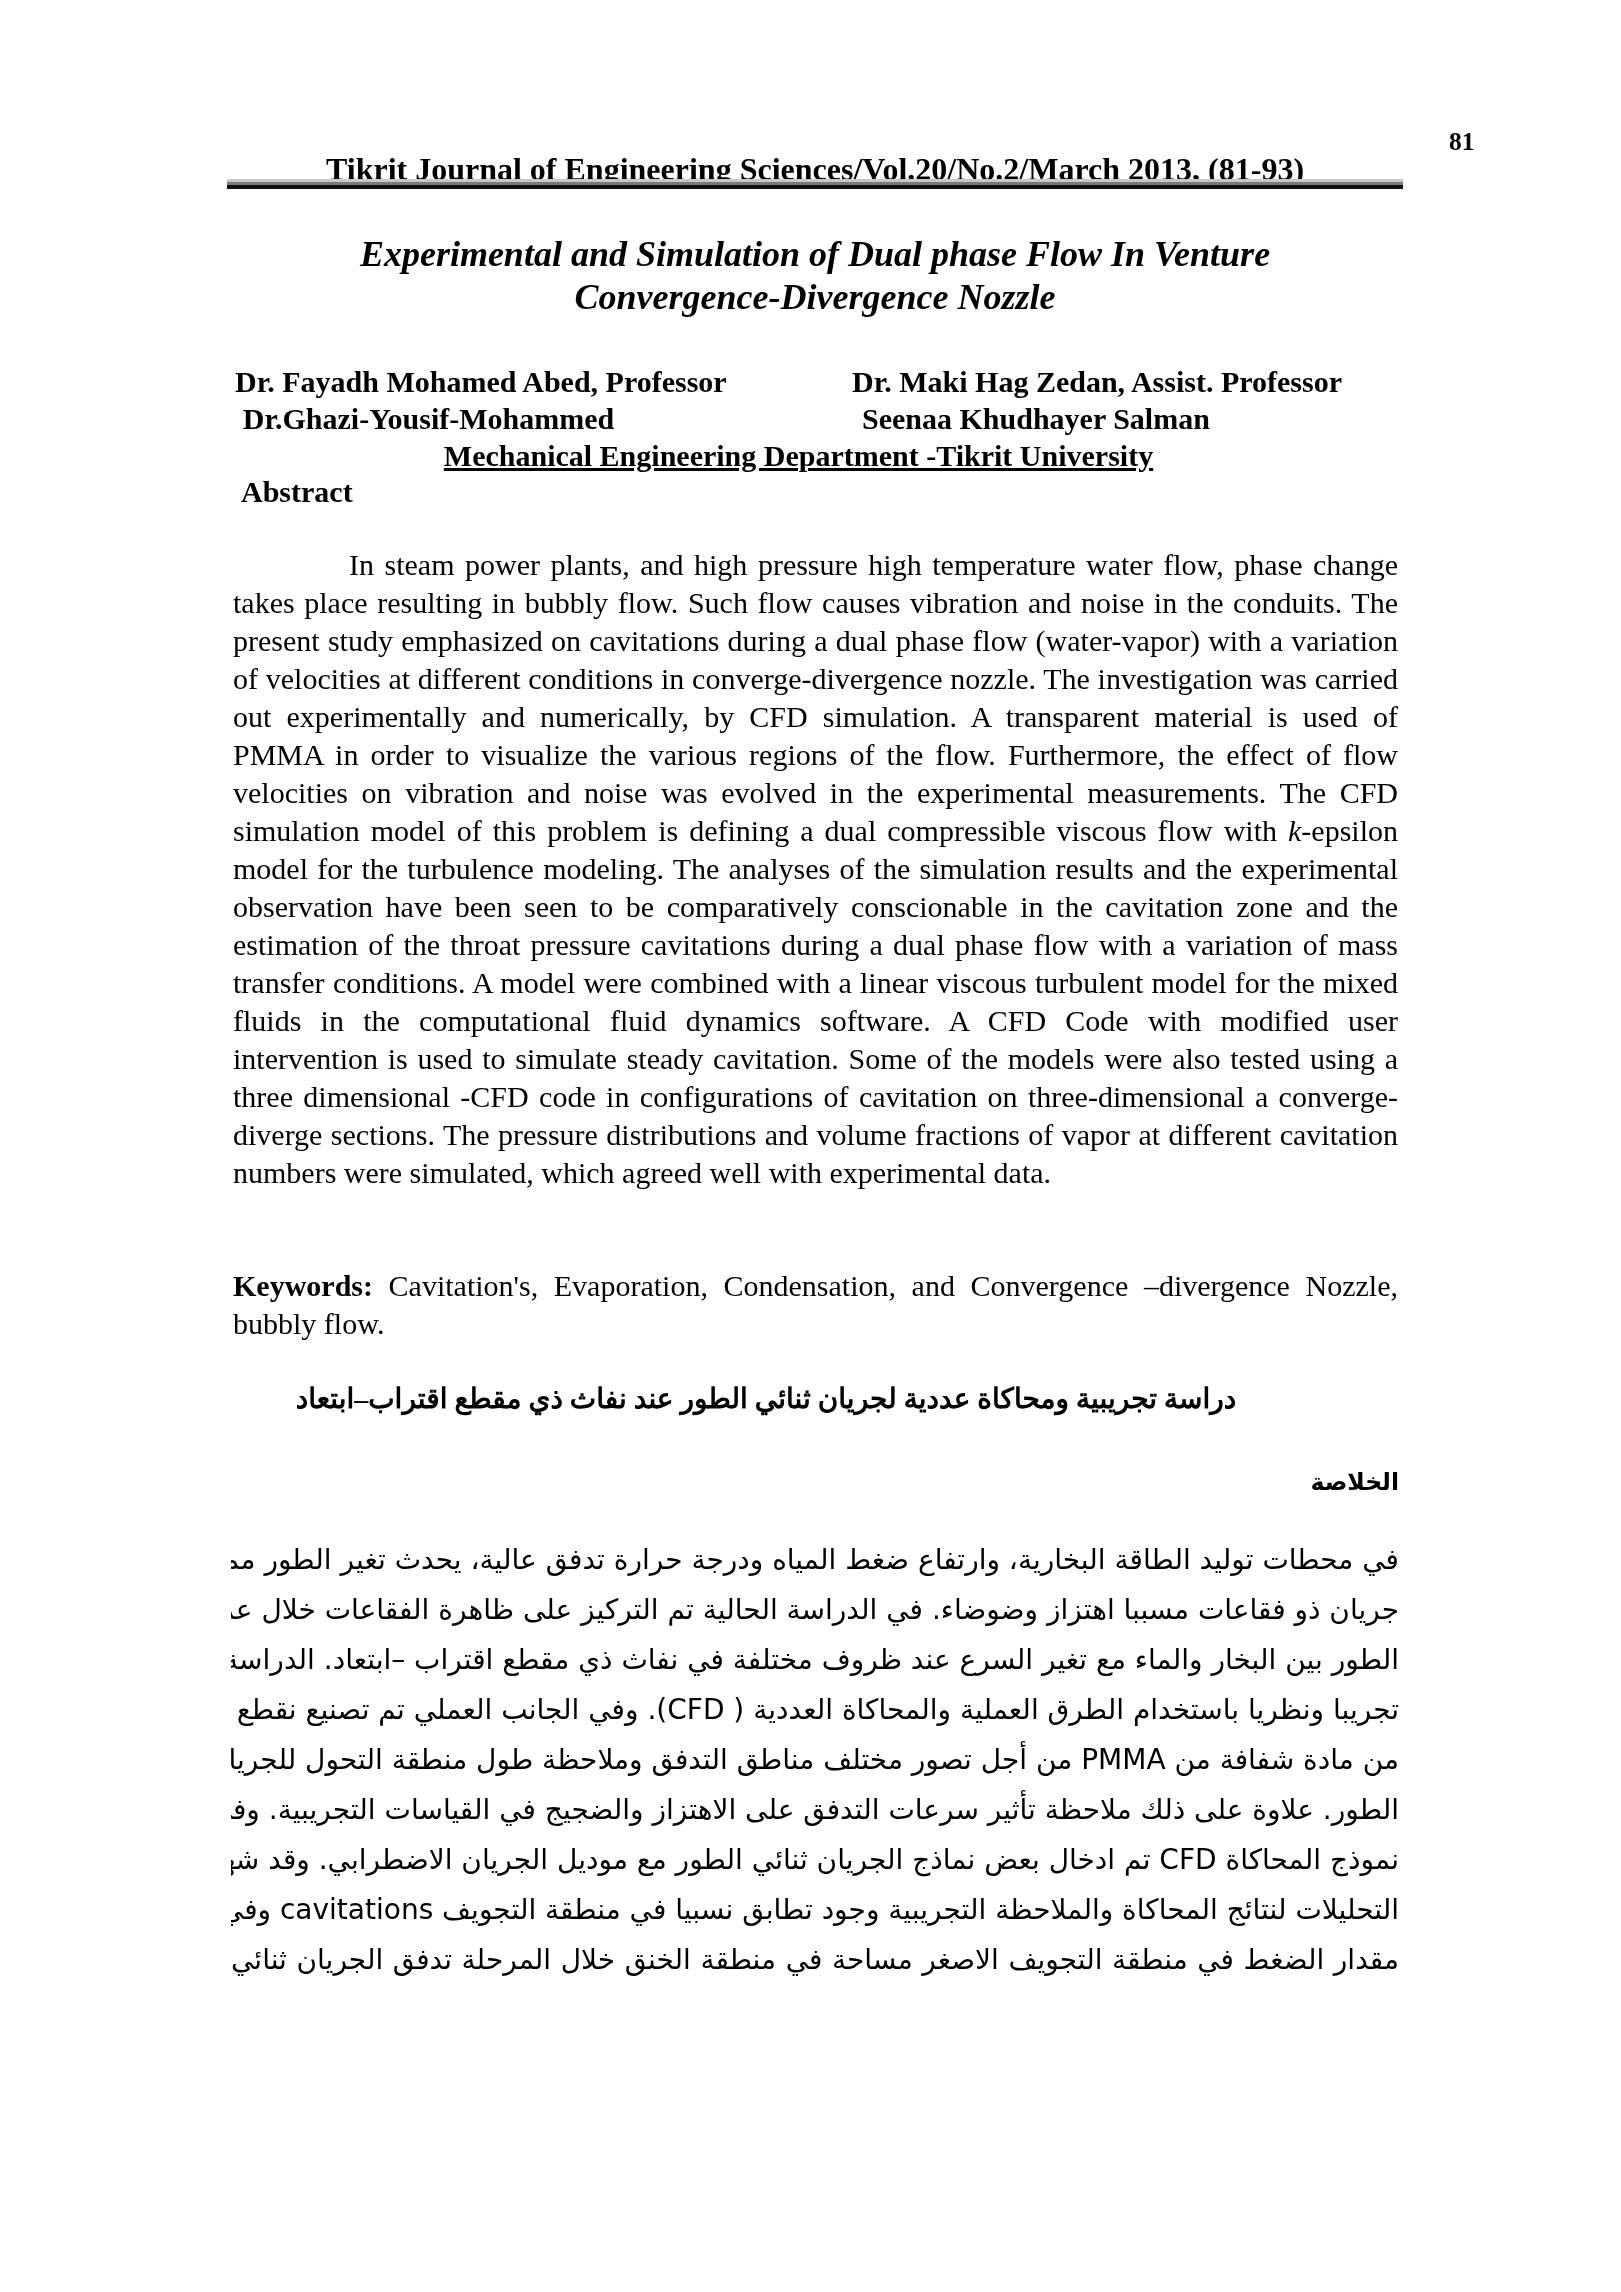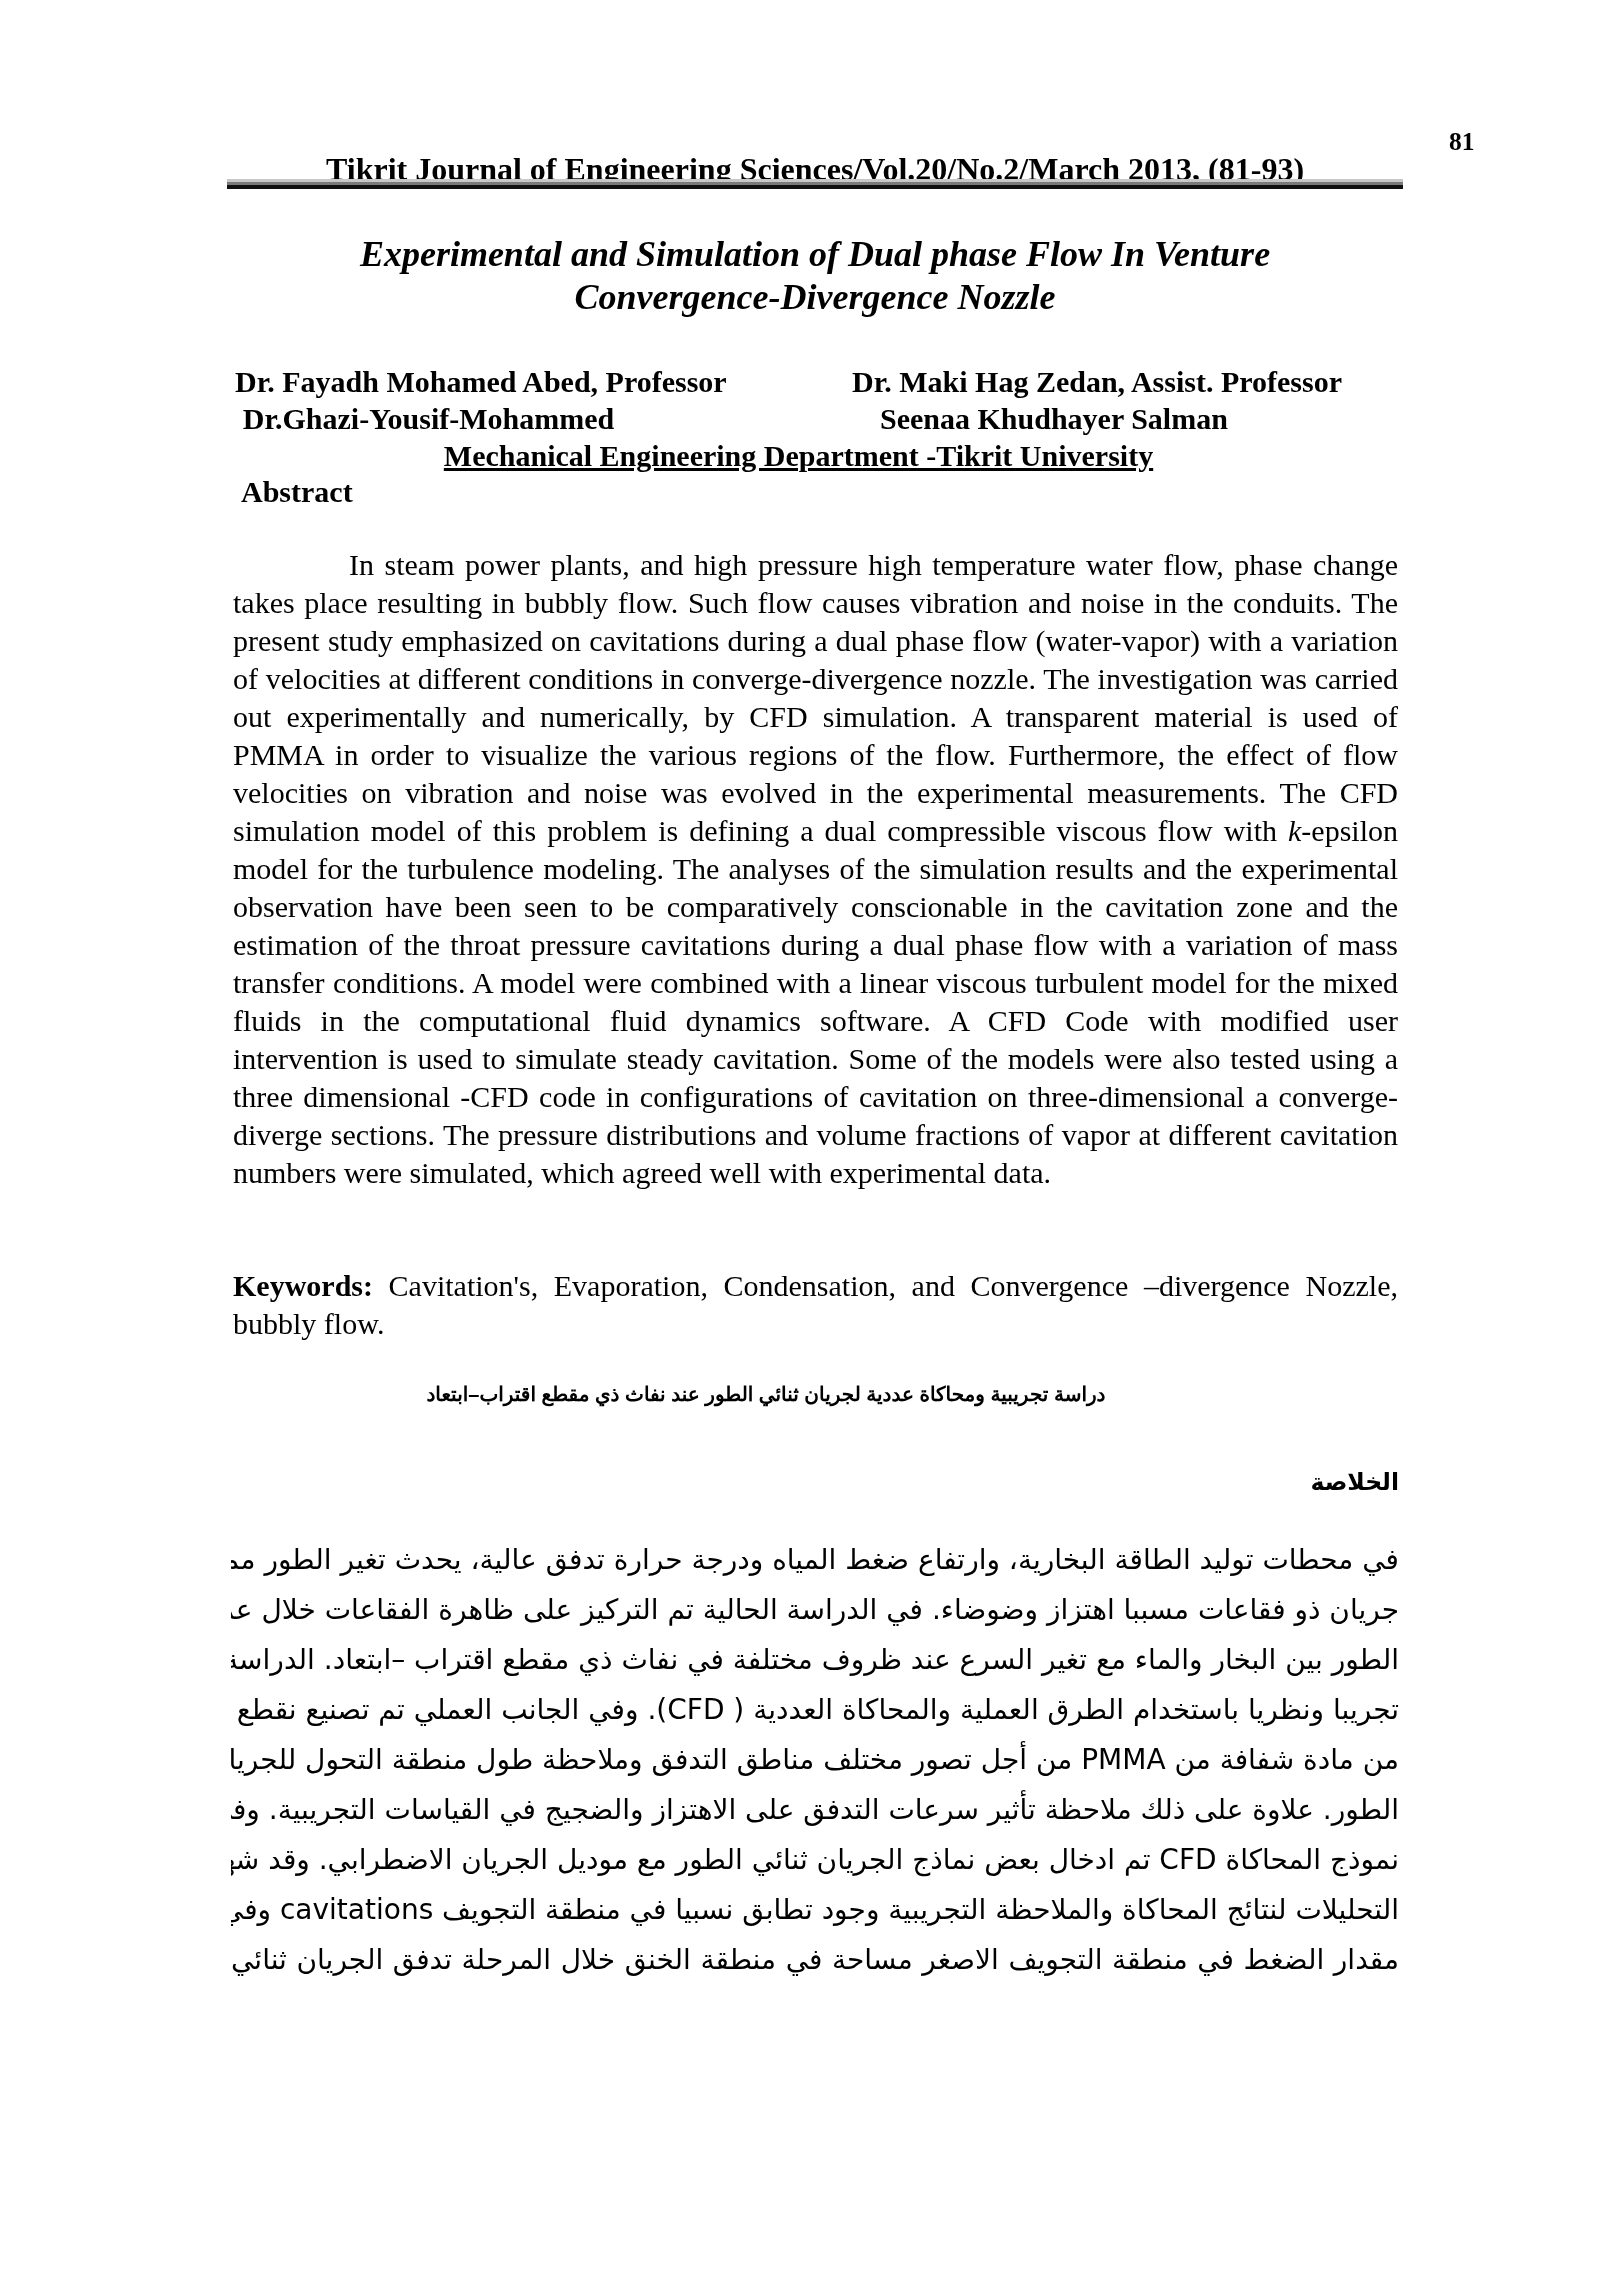--- a/index.html
+++ b/index.html
@@ -30,21 +30,21 @@
       font-size: 36px; line-height: 43px;
     }
     .authors {
       position: absolute; left: 235px; top: 363px; width: 1176px;
       font-weight: bold; font-size: 30px; line-height: 37px;
     }
     .author-row { position: relative; height: 37px; }
     .author-row .left { position: absolute; left: 0; text-align: right; }
     .author-row .right { position: absolute; left: 617px; text-align: right; }
     .author-row.second .left { left: 7.8px; }
-    .author-row.second .right { left: 627px; margin-left: 18px; }
+    .author-row.second .right { left: 627px; }
     .affil { text-align: center; width: 1127px; text-decoration: underline; }
 
     .abstract-heading {
       position: absolute; left: 241px; top: 475px;
       font-weight: bold; font-size: 30px;
     }
     .abstract-body {
       position: absolute; left: 233px; top: 510px; width: 1165px;
       font-size: 30px; line-height: 38px; text-align: justify;
       text-indent: 116px;
@@ -52,22 +52,22 @@
     }
     .keywords {
       position: absolute; left: 233px; top: 1267px; width: 1165px;
       font-size: 30px; line-height: 38px; text-align: justify;
     }
     .keywords .kw-label { font-weight: bold; }
 
     .arabic-title {
       position: absolute; left: 227px; top: 1382px; width: 1078px;
       direction: rtl; text-align: center;
-      font-family: Liberation Sans, sans-serif; font-weight: bold;
-      font-size: 20px;
+      font-family: Liberation Serif, serif; font-weight: bold;
+      font-size: 28px;
     }
     .arabic-heading {
       position: absolute; right: 222px; top: 1468px;
       direction: rtl; font-family: "DejaVu Sans", sans-serif; font-weight: bold;
       font-size: 23.5px;
     }
     .arabic-body {
       position: absolute; left: 231px; top: 1535px; width: 1168px;
       direction: rtl; text-align: justify;
       font-family: "DejaVu Sans", sans-serif; font-size: 28px; line-height: 50px;

